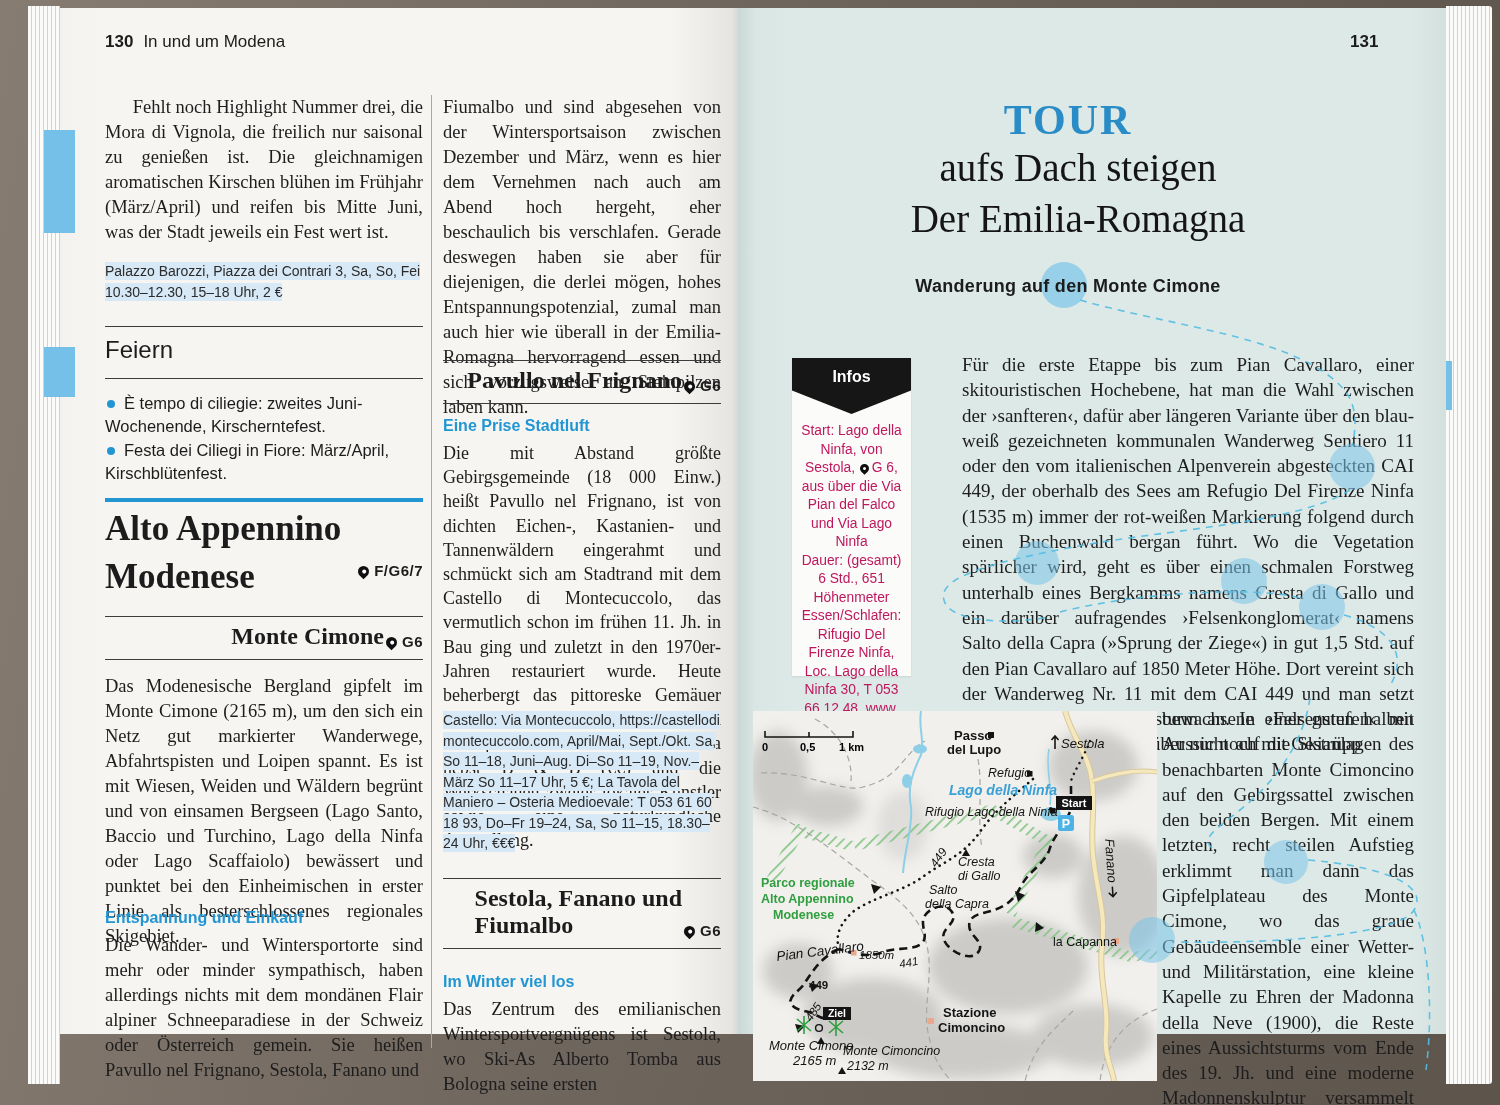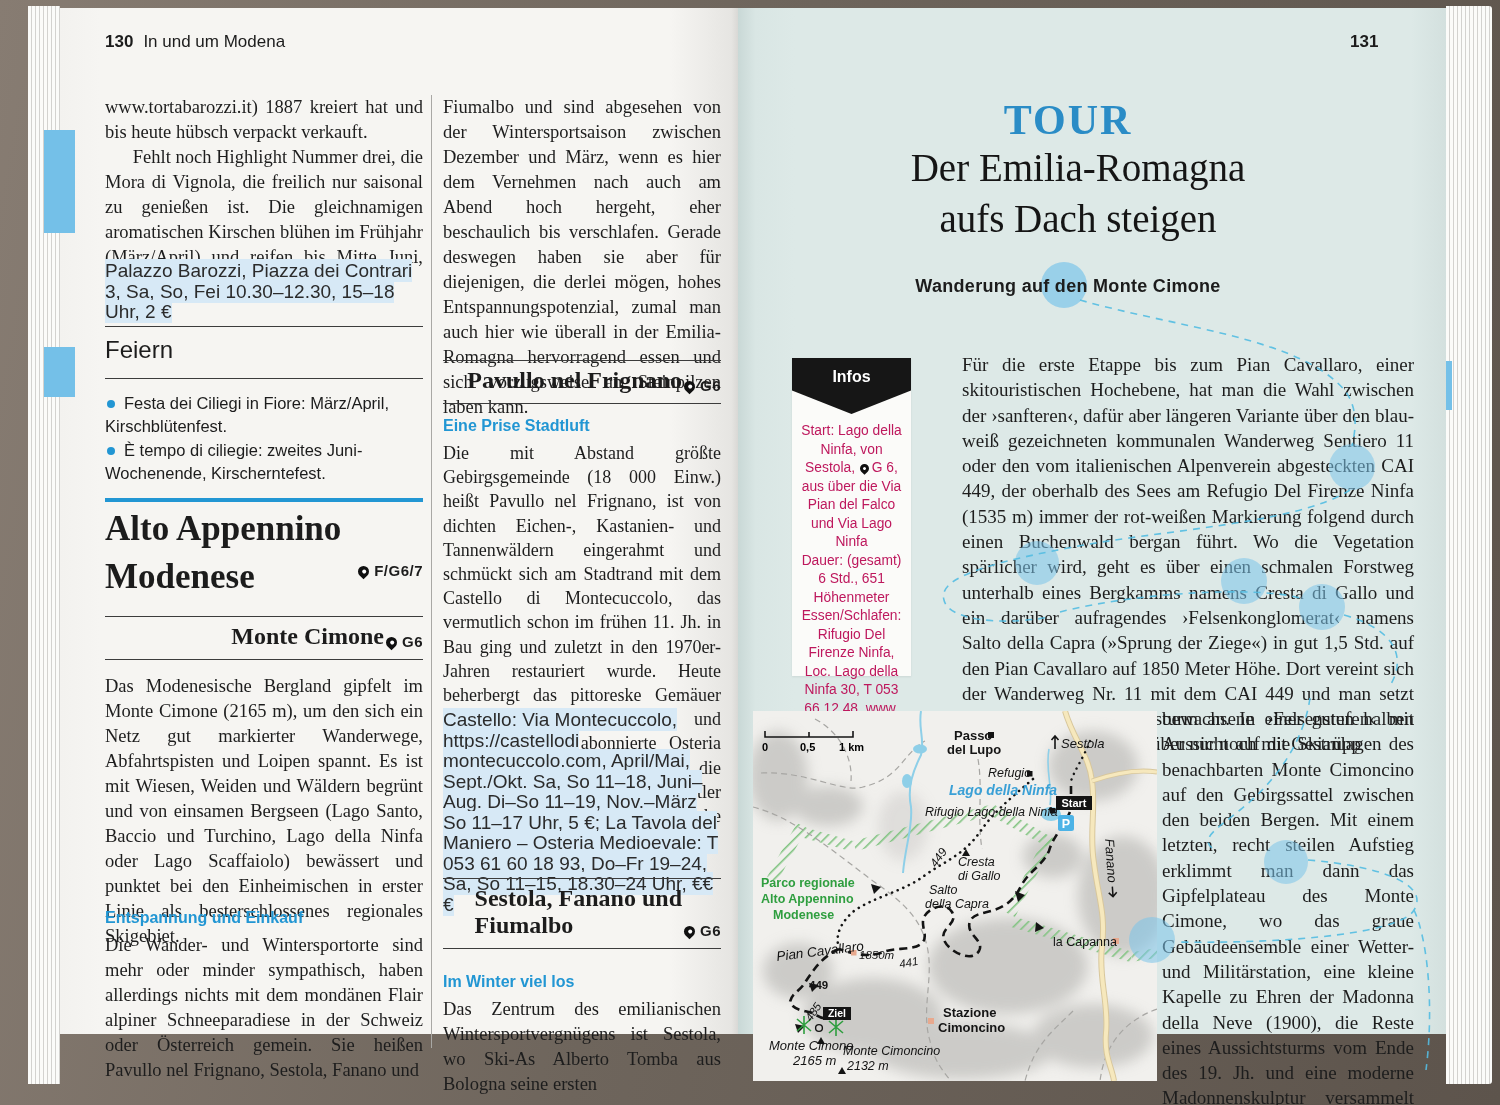--- a/index.html
+++ b/index.html
@@ -13,21 +13,21 @@
   .stack-right{left:1446px;width:46px;border-radius:0 3px 3px 0;}
   .page{position:absolute;top:8px;height:1026px;}
   .page-left{left:60px;width:678px;background:linear-gradient(to right,#f3f2ef 0%,#f6f5f2 6%,#f6f5f2 90%,#e6e5e2 99%,#d9d8d5 100%);}
   .page-right{left:738px;width:708px;background:linear-gradient(to right,#c9d8d6 0%,#d9e6e4 2.5%,#dde9e7 8%,#dde9e7 95%,#d3e0de 100%);}
   .tab{position:absolute;background:#74c0e8;}
   .body-text{font-family:"Liberation Serif",serif;font-size:18.5px;line-height:25px;text-align:justify;color:#1d1d1d;}
   .body-text p{margin:0;}
   .indent{text-indent:1.5em;}
   .b{font-weight:normal;}
   .blue-head{color:#2296d3;font-weight:bold;font-size:16px;margin:0 0 2px 0;}
-  .info{font-size:19px;line-height:20.5px;color:#2b2b2b;text-align:left;}
+  .info{font-size:14px;line-height:20.5px;color:#2b2b2b;text-align:left;}
   .info .hl{background:#d7e9f6;box-decoration-break:clone;-webkit-box-decoration-break:clone;padding:1px 0;}
   .rule-head{border-top:1.5px solid #3c3c3c;border-bottom:1.5px solid #3c3c3c;}
   .pin{display:inline-block;width:11px;height:11px;background:#101010;border-radius:50% 50% 50% 0;transform:rotate(-45deg);position:relative;vertical-align:-1px;margin:0 5px 0 2px;}
   .pin::after{content:'';position:absolute;left:3.5px;top:3.5px;width:4px;height:4px;border-radius:50%;background:#fff;}
   .pin-sm{width:9px;height:9px;margin:0 3px 0 1px;}
   .pin-sm::after{left:2.8px;top:2.8px;width:3.4px;height:3.4px;}
   .pin-label{font-family:"Liberation Sans",sans-serif;font-weight:bold;font-size:15px;letter-spacing:.5px;white-space:nowrap;}
 
   
   .pg-header{position:absolute;left:45px;top:24px;font-size:17px;}
@@ -69,30 +69,29 @@
 <div class="stack stack-left"></div>
 <div class="stack stack-right"></div>
 
 <div class="page page-left">
   <div class="pg-header">
     <span class="num">130</span><span>In und um Modena</span>
   </div>
   <div class="col-divider"></div>
 
   <div class="col1 body-text" style="top:87px;">
-    <p>www.tortabarozzi.it) 1887 kreiert hat und bis heute hübsch verpackt verkauft.</p>
     <p class="indent">Fehlt noch Highlight Nummer drei, die Mora di Vignola, die freilich nur saisonal zu genießen ist. Die gleichnamigen aromatischen Kirschen blühen im Frühjahr (März/April) und reifen bis Mitte Juni, was der Stadt jeweils ein Fest wert ist.</p>
   </div>
   <p class="col1 info" style="top:253px;margin:0;"><span class="hl">Palazzo Barozzi, Piazza dei Contrari 3, Sa, So, Fei 10.30–12.30, 15–18 Uhr, 2 €</span></p>
 
   <div class="col1 feiern" style="top:318px;">Feiern</div>
 
   <div class="col1 bullets" style="top:384px;">
+    <p><span class="dot"></span><span class="b">È tempo di ciliegie:</span><span> zweites Juni-Wochenende, Kirscherntefest.</span></p>
     <p><span class="dot"></span><span class="b">Festa dei Ciliegi in Fiore:</span><span> März/April, Kirschblütenfest.</span></p>
-    <p><span class="dot"></span><span class="b">È tempo di ciliegie:</span><span> zweites Juni-Wochenende, Kirscherntefest.</span></p>
   </div>
 
   <div class="col1" style="top:490px;">
     <div class="blue-bar"></div>
     <div class="sect-head">
       <div>Alto Appennino</div>
       <div class="sect-pin-row">
         <span>Modenese</span>
         <span class="pin-label" style="padding-bottom:6px;"><span class="pin"></span><span>F/G6/7</span></span>
       </div>
@@ -137,22 +136,22 @@
 
 <div class="tab" style="left:44px;top:130px;width:31px;height:103px;"></div>
 <div class="tab" style="left:44px;top:347px;width:31px;height:50px;"></div>
 <div class="tab" style="left:1421px;top:361px;width:31px;height:49px;"></div>
 
 <div class="page page-right">
   <div class="pg-num-right">131</div>
 
   <div class="kicker">TOUR</div>
   <div class="tour-title">
+    <div>aufs Dach steigen</div>
     <div>Der Emilia-Romagna</div>
-    <div>aufs Dach steigen</div>
   </div>
   <div class="sub-circle"></div>
   <div class="subtitle">Wanderung auf den Monte Cimone</div>
 
   <div class="infos">
     <div class="infos-banner">Infos</div>
     <div class="infos-body">
       <p><span class="b">Start:</span><span> Lago della Ninfa, von Sestola, </span><span class="pin pin-sm"></span><span>G 6, aus über die Via Pian del Falco und Via Lago Ninfa</span></p>
       <p><span class="b">Dauer:</span><span> (gesamt) 6 Std., 651 Höhenmeter</span></p>
       <p><span class="b">Essen/Schlafen:</span><span> Rifugio Del Firenze Ninfa, Loc. Lago della Ninfa 30, T 053 66 12 48, www. rifugiodellaninfa.it, €</span></p>

